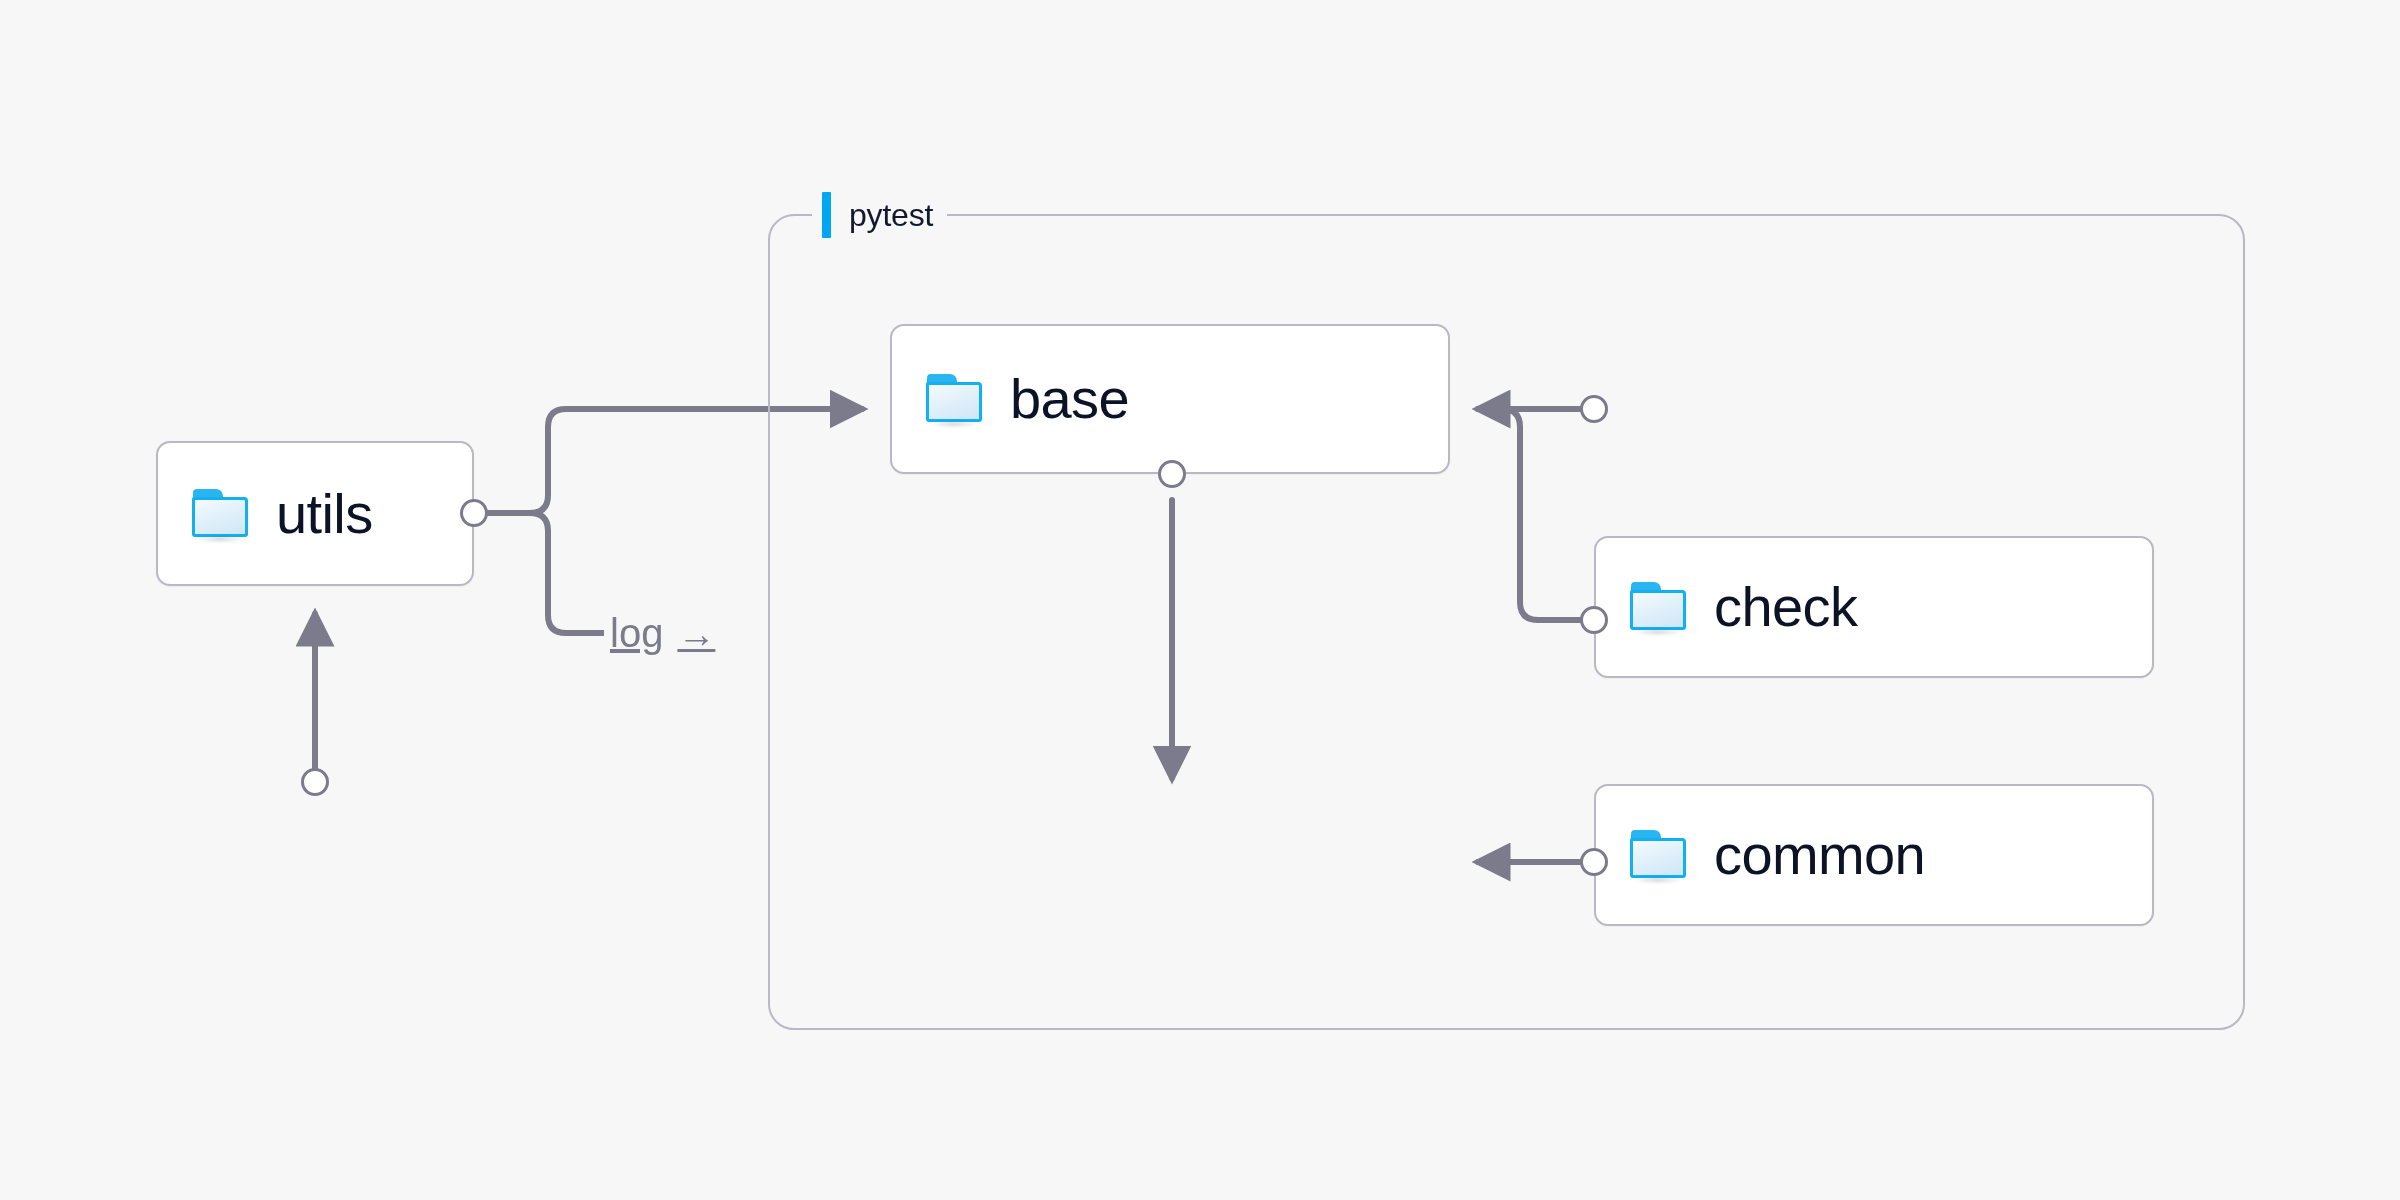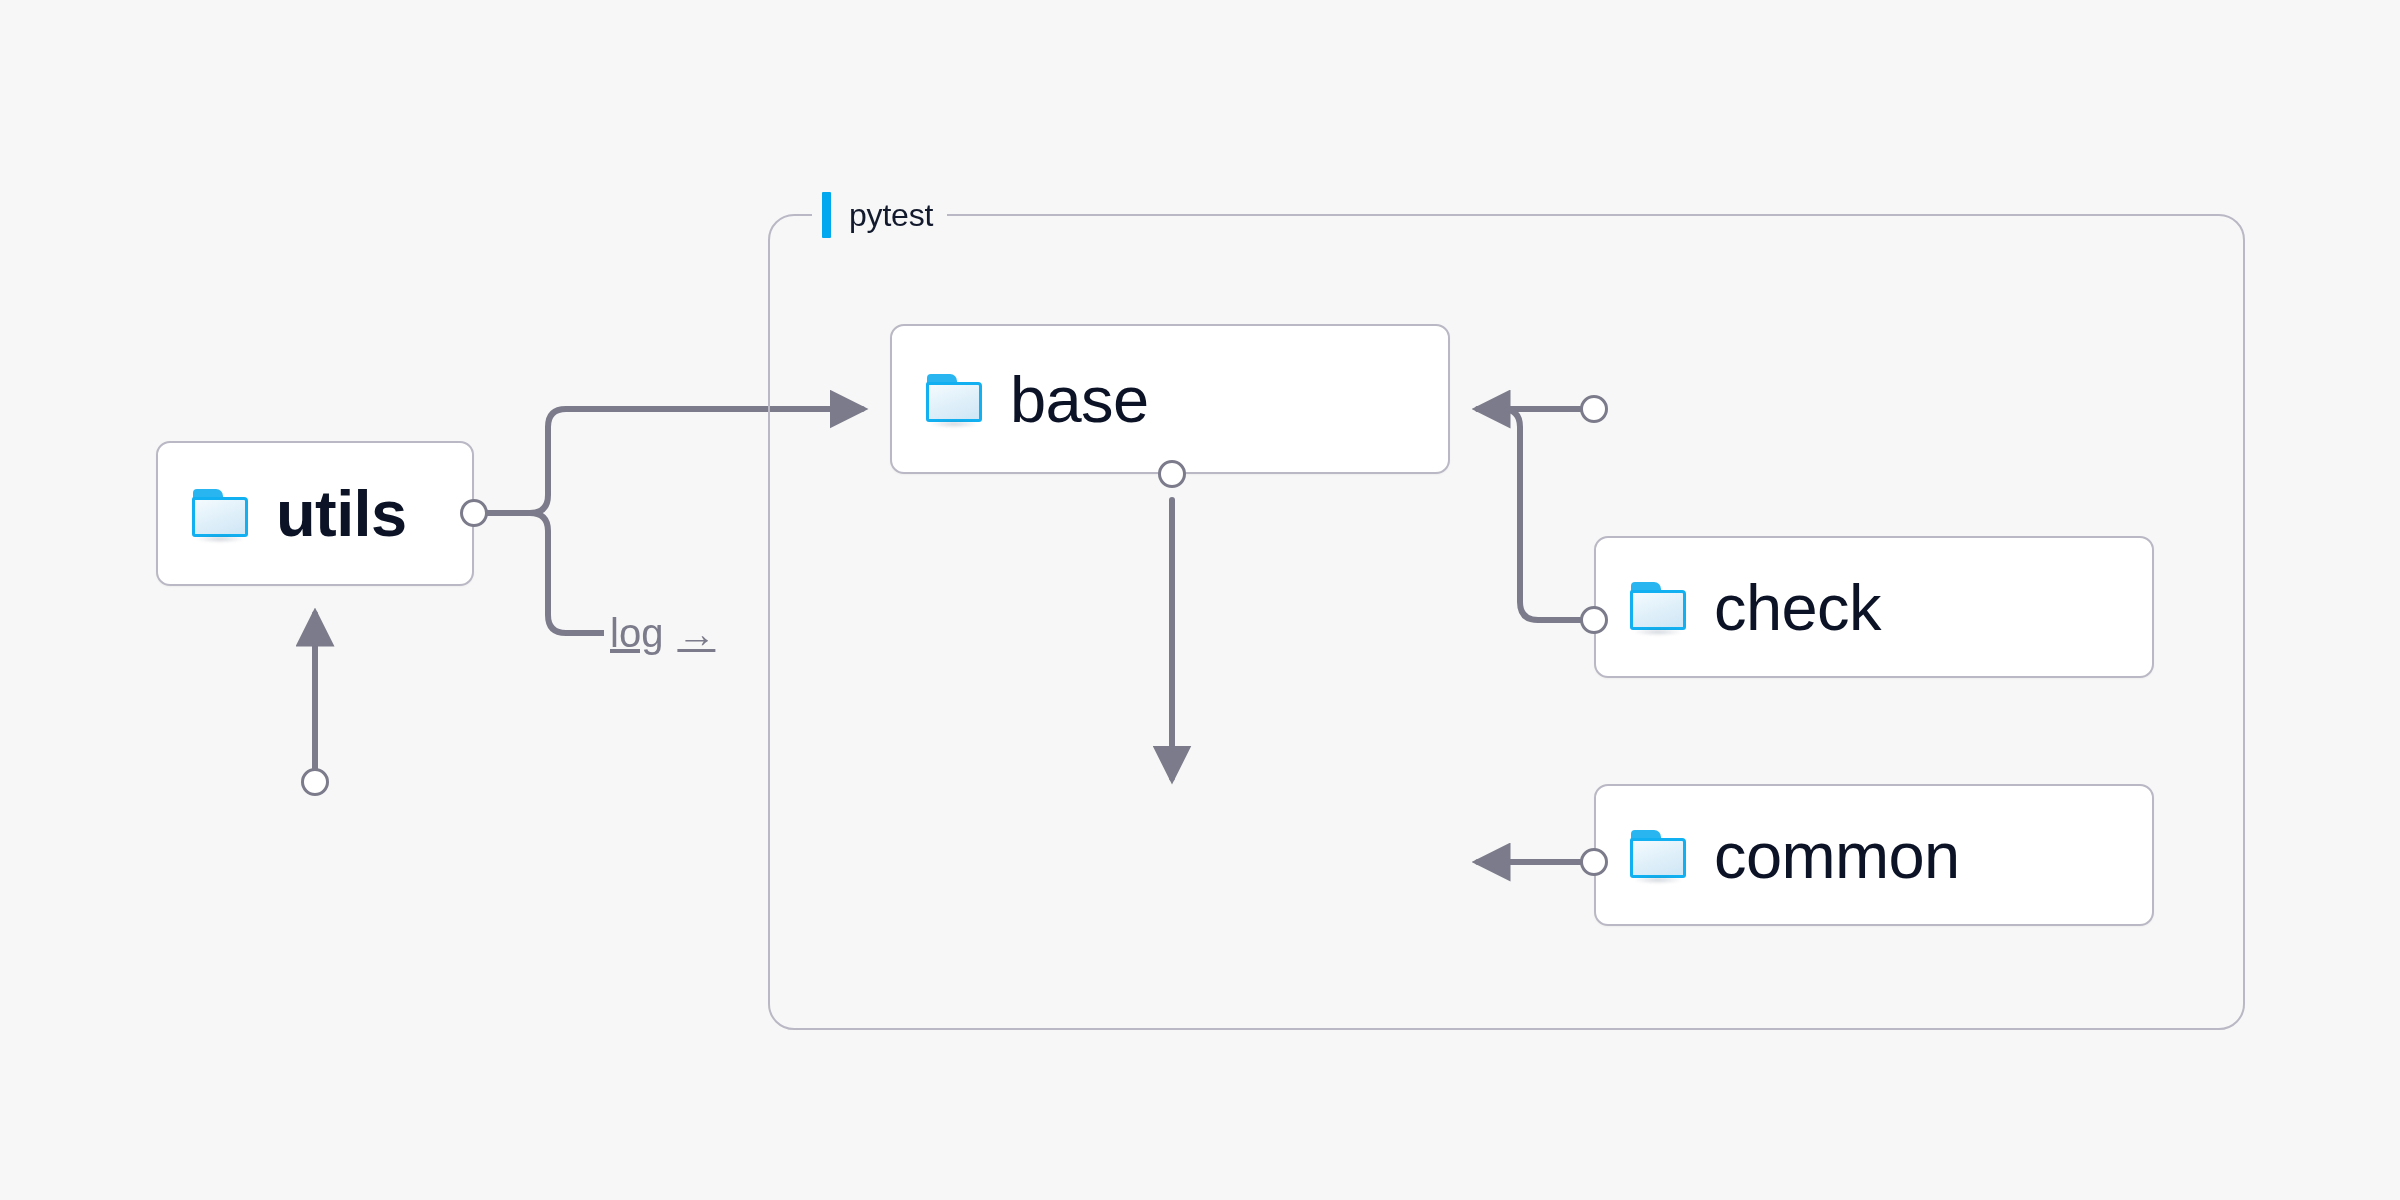--- a/index.html
+++ b/index.html
@@ -67,21 +67,21 @@
     background: #ffffff;
     border: 2px solid #b9b8c4;
     border-radius: 14px;
     display: flex;
     align-items: center;
     gap: 26px;
     padding-left: 34px;
     box-shadow: 0 1px 2px rgba(25,28,45,0.04);
   }
   .node-label {
-    font-size: 65px;
+    font-size: 56px;
     color: #0c1326;
     letter-spacing: -0.6px;
     line-height: 1;
     white-space: nowrap;
   }
 
   
   .folder-icon {
     position: relative;
     width: 58px;
@@ -176,21 +176,21 @@
     <path d="M 1580 862 L 1478 862" fill="none" stroke="#7b7b8b" stroke-width="6" stroke-linecap="round" marker-end="url(#arrow)"></path>
   </svg>
 
   <div class="group-box" style="left:768px; top:214px; width:1477px; height:816px;"></div>
 
   <div class="group-label" style="left:812px; top:188px;">
     <span class="group-accent"></span>
     <span class="group-label-text">pytest</span>
   </div>
 
-  <div class="node" style="left:156px; top:441px; width:318px; height:145px;font-weight:bold;">
+  <div class="node" style="left:156px; top:441px; width:318px; height:145px;">
     <span class="folder-icon">
       <span class="fi-tab"></span>
         <span class="fi-body"></span>
         <span class="fi-shadow"></span>
     </span>
     <span class="node-label">utils</span>
   </div>
   <span class="port" style="left:460px; top:499px;"></span>
 
   <span class="port" style="left:301px; top:768px;"></span>

